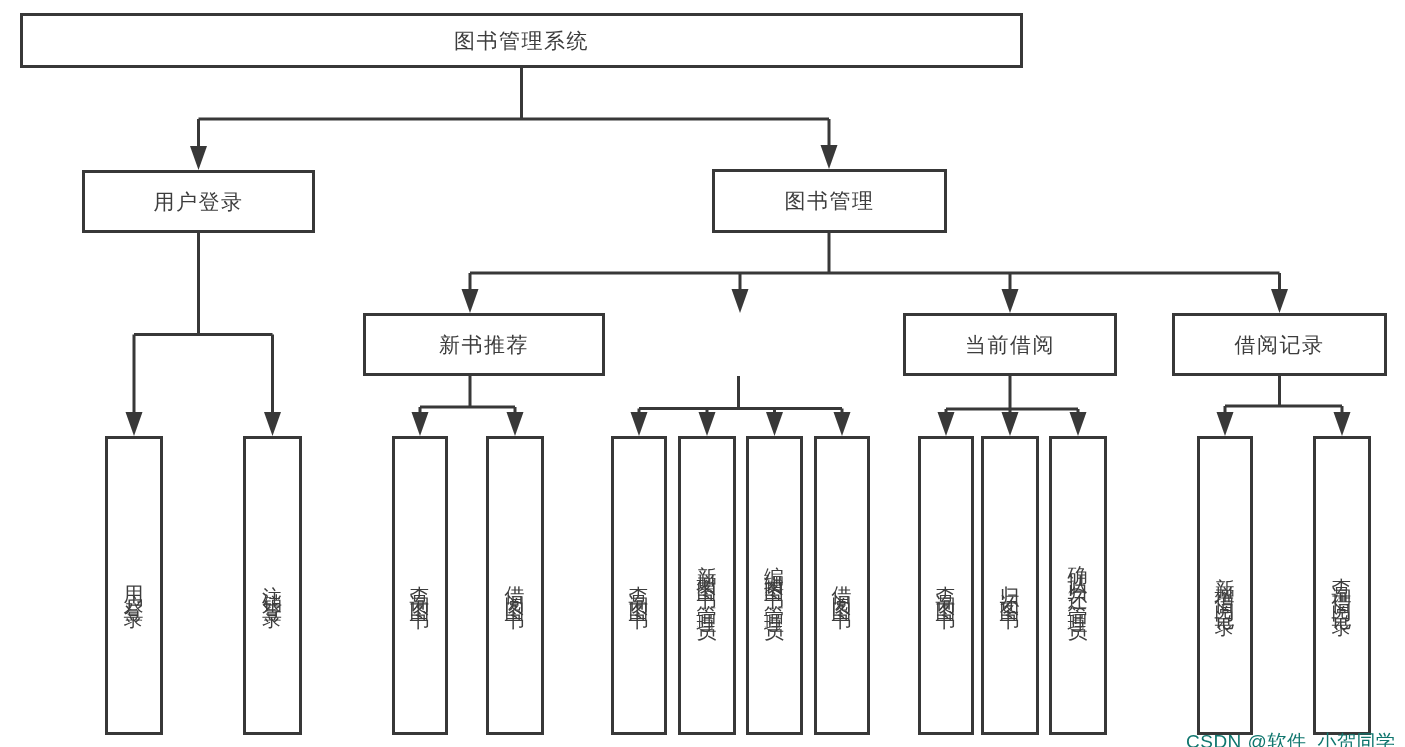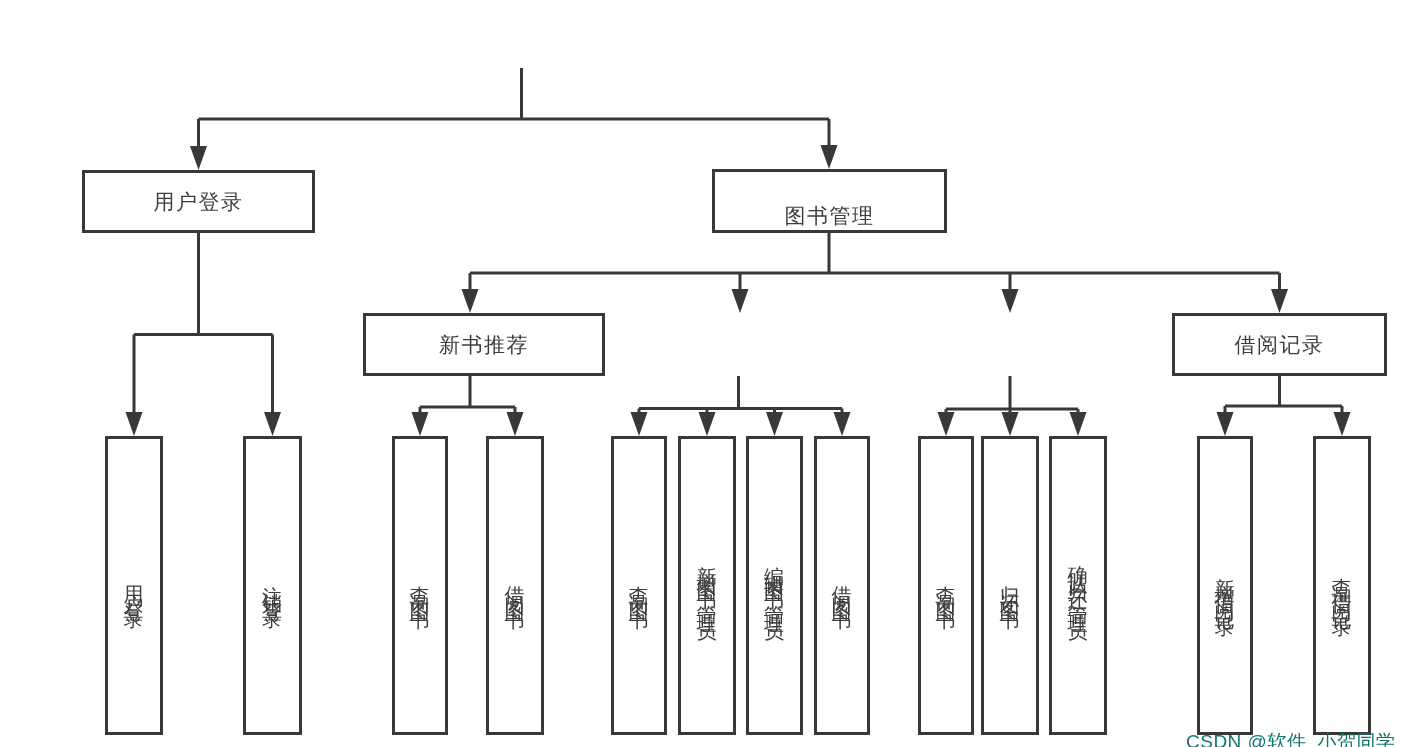--- a/index.html
+++ b/index.html
@@ -99,30 +99,36 @@
       <polygon points="766,412 783,412 774.5,436"></polygon>
       <polygon points="833.5,412 850.5,412 842,436"></polygon>
       <polygon points="937.5,412 954.5,412 946,436"></polygon>
       <polygon points="1001.5,412 1018.5,412 1010,436"></polygon>
       <polygon points="1069.5,412 1086.5,412 1078,436"></polygon>
       <polygon points="1216.5,412 1233.5,412 1225,436"></polygon>
       <polygon points="1333.5,412 1350.5,412 1342,436"></polygon>
     </g>
   </svg>
 
+  <div class="hbox" style="left:20px; top:13px; width:1003px; height:55px;">
+    <span>图书管理系统</span>
+  </div>
 
   <div class="hbox" style="left:82px; top:170px; width:233px; height:63px;">
     <span>用户登录</span>
   </div>
-  <div class="hbox" style="left:712px; top:169px; width:235px; height:64px;align-items:flex-end;">
+  <div class="hbox" style="left:712px; top:169px; width:235px; height:64px;">
     <span>图书管理</span>
   </div>
 
   <div class="hbox" style="left:363px; top:313px; width:242px; height:63px;">
     <span>新书推荐</span>
+  </div>
+  <div class="hbox" style="left:903px; top:313px; width:214px; height:63px;">
+    <span>当前借阅</span>
   </div>
   <div class="hbox" style="left:1172px; top:313px; width:215px; height:63px;">
     <span>借阅记录</span>
   </div>
 
   <div class="leaf" style="left:105px; width:58px;">
     <span class="vtext">用户登录</span>
   </div>
   <div class="leaf" style="left:243px; width:59px;">
     <span class="vtext">注销登录</span>

